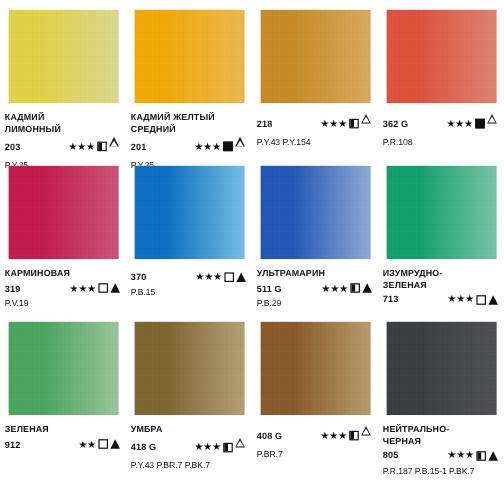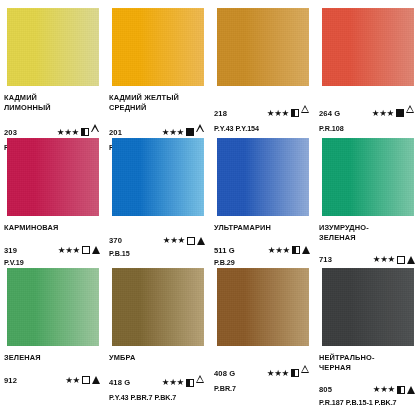--- a/index.html
+++ b/index.html
@@ -42,21 +42,21 @@
     font-weight:bold;
     line-height:9.6px;
     letter-spacing:.15px;
     text-transform:uppercase;
     white-space:pre-line;
     min-height:9.6px;
   }
   .row2{
     display:flex;
     align-items:center;
-    margin-top:12px;
+    margin-top:2px;
     min-height:11px;
     text-align:right;
   }
   .code{
     font-size:7.6px;
     font-weight:bold;
     letter-spacing:.1px;
     white-space:nowrap;
   }
   .marks{
@@ -109,21 +109,21 @@
   }
   .tri.outline::after{
     content:"";position:absolute;left:1.4px;top:2.4px;
     width:0;height:0;
     border-left:3.2px solid transparent;
     border-right:3.2px solid transparent;
     border-bottom:5.6px solid #fff;
   }
   .pig{
     font-size:7.2px;
-    font-weight:bold;
+    font-weight:normal;
     letter-spacing:-0.05px;
     margin-top:2.5px;
     white-space:nowrap;
   }
 </style>
 </head>
 <body>
 
 <div class="sheet">
     <div class="cell">
@@ -181,21 +181,21 @@
         <div class="pig">P.Y.43 P.Y.154</div>
       </div>
     </div>
     <div class="cell">
       <div class="swatch">
         <div class="wash" style="background: linear-gradient(90deg, rgb(225, 82, 60) 0%, rgb(225, 82, 60) 30%, rgb(224, 132, 114) 100%);"></div>
         <div class="grain"></div>
       </div>
       <div class="info">
         <div class="row2">
-          <div class="code">264 G</div>
+          <div class="code">362 G</div>
           <div class="marks">
             <div class="stars">★★★</div>
             <div class="sq full"></div>
             <div class="tri outline"></div>
           </div>
         </div>
         <div class="pig">P.R.108</div>
       </div>
     </div>
     <div class="cell">

